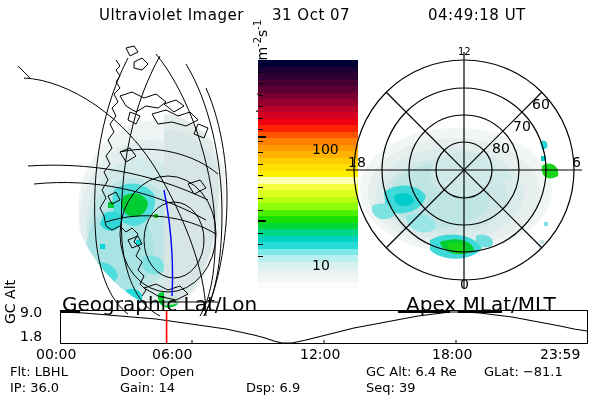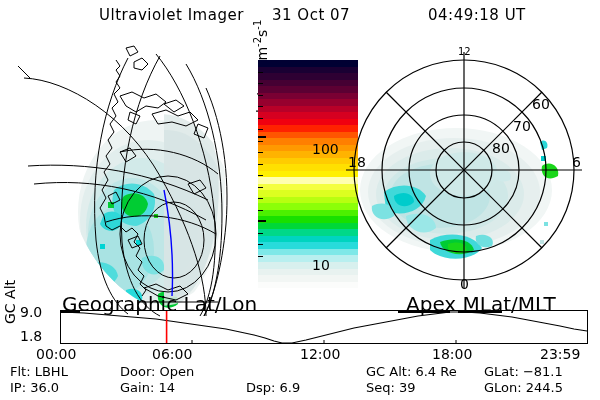--- a/index.html
+++ b/index.html
@@ -319,14 +319,13 @@
 
 <div id="footer" class="abs">
   <span class="frow1" style="left:10px;">Flt: LBHL</span>
   <span class="frow2" style="left:10px;">IP: 36.0</span>
   <span class="frow1" style="left:120px;">Door: Open</span>
   <span class="frow2" style="left:120px;">Gain: 14</span>
   <span class="frow2" style="left:246px;">Dsp:   6.9</span>
   <span class="frow1" style="left:366px;">GC Alt: 6.4 Re</span>
   <span class="frow2" style="left:366px;">Seq: 39</span>
   <span class="frow1" style="left:484px;">GLat: −81.1</span>
-  <span class="frow2" style="left:484px;">GLon: 244.5</span>
 </div>
 
 </body></html>

